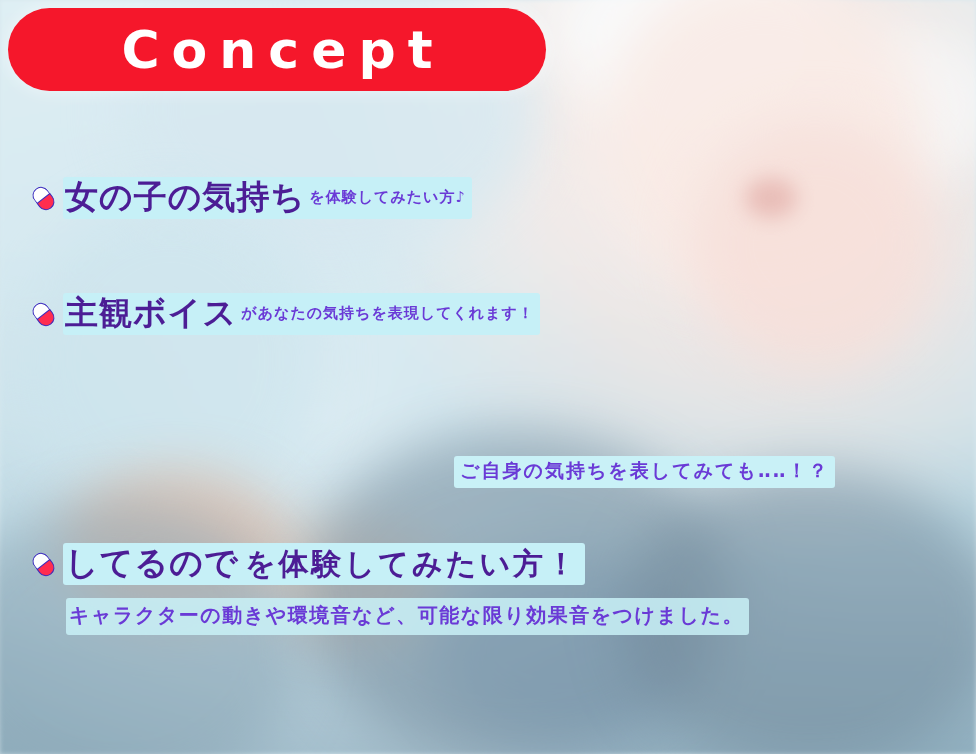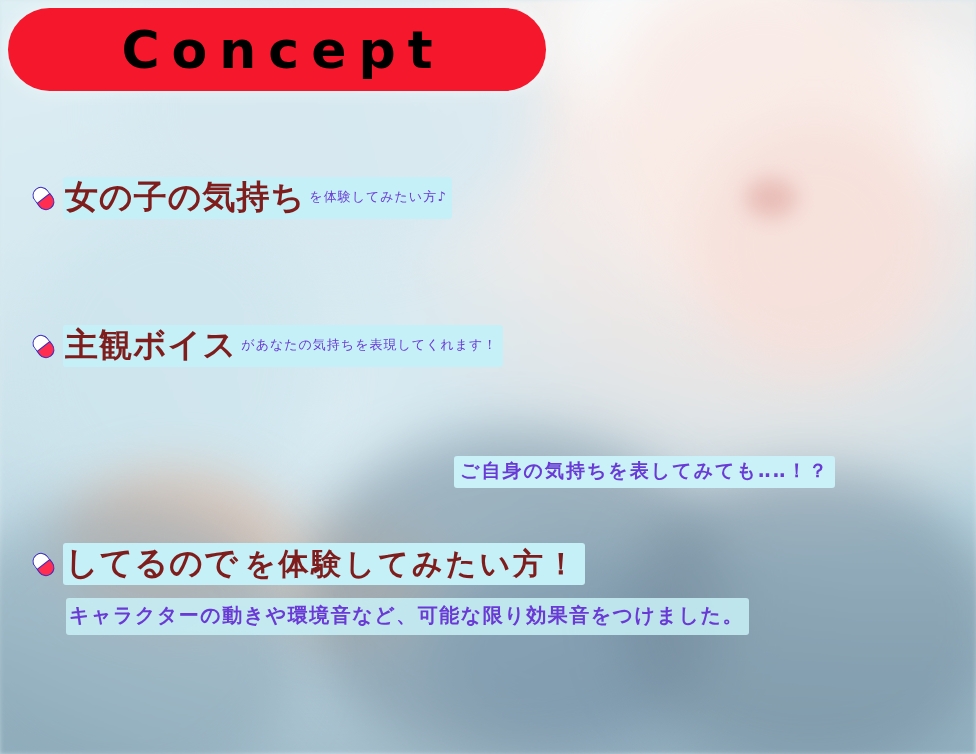--- a/index.html
+++ b/index.html
@@ -69,21 +69,21 @@
     width: 538px;
     height: 83px;
     background: #f5172b;
     border-radius: 42px;
     box-shadow: 0 0 18px rgba(255,255,255,0.55);
     display: flex;
     align-items: center;
     justify-content: center;
   }
   .title-text {
-    color: #000000;
+    color: #ffffff;
     font-family: "DejaVu Sans", sans-serif;
     font-size: 52px;
     font-weight: 700;
     letter-spacing: 12px;
     padding-left: 12px;
     line-height: 1;
   }
 
   
   .row {
@@ -122,52 +122,52 @@
   }
 
   .hl {
     background: #c6f0f7;
     display: inline-block;
     padding: 2px 6px 4px 2px;
     border-radius: 3px;
     white-space: nowrap;
   }
   .big-red {
-    color: #7f1d1d;
+    color: #4c1d95;
     font-size: 33px;
     font-weight: 700;
     letter-spacing: 1px;
     line-height: 1.1;
     vertical-align: middle;
   }
   .small-purple {
     color: #6a3ad6;
-    font-size: 13px;
-    font-weight: 400;
+    font-size: 15px;
+    font-weight: 700;
     letter-spacing: 1px;
     line-height: 1.1;
     vertical-align: middle;
     margin-left: 4px;
   }
   .note-purple {
     position: absolute;
     color: #6a3ad6;
     font-size: 19px;
     font-weight: 700;
     letter-spacing: 2px;
     white-space: nowrap;
     background: #c9f1f7;
     padding: 2px 6px 4px 6px;
     border-radius: 3px;
     margin-left: 24px;
   }
 
   
   #row1 { left: 30px; top: 177px; }
-  #row2 { left: 30px; top: 293px; margin-top: 32px; }
+  #row2 { left: 30px; top: 293px; }
   #row3 { left: 30px; top: 405px; }
   #row3-note { left: 430px; top: 456px; }
   #row4 { left: 30px; top: 543px; }
 
   .row4-sub {
     position: absolute;
     left: 66px;
     top: 598px;
     color: #6a3ad6;
     font-size: 20px;

